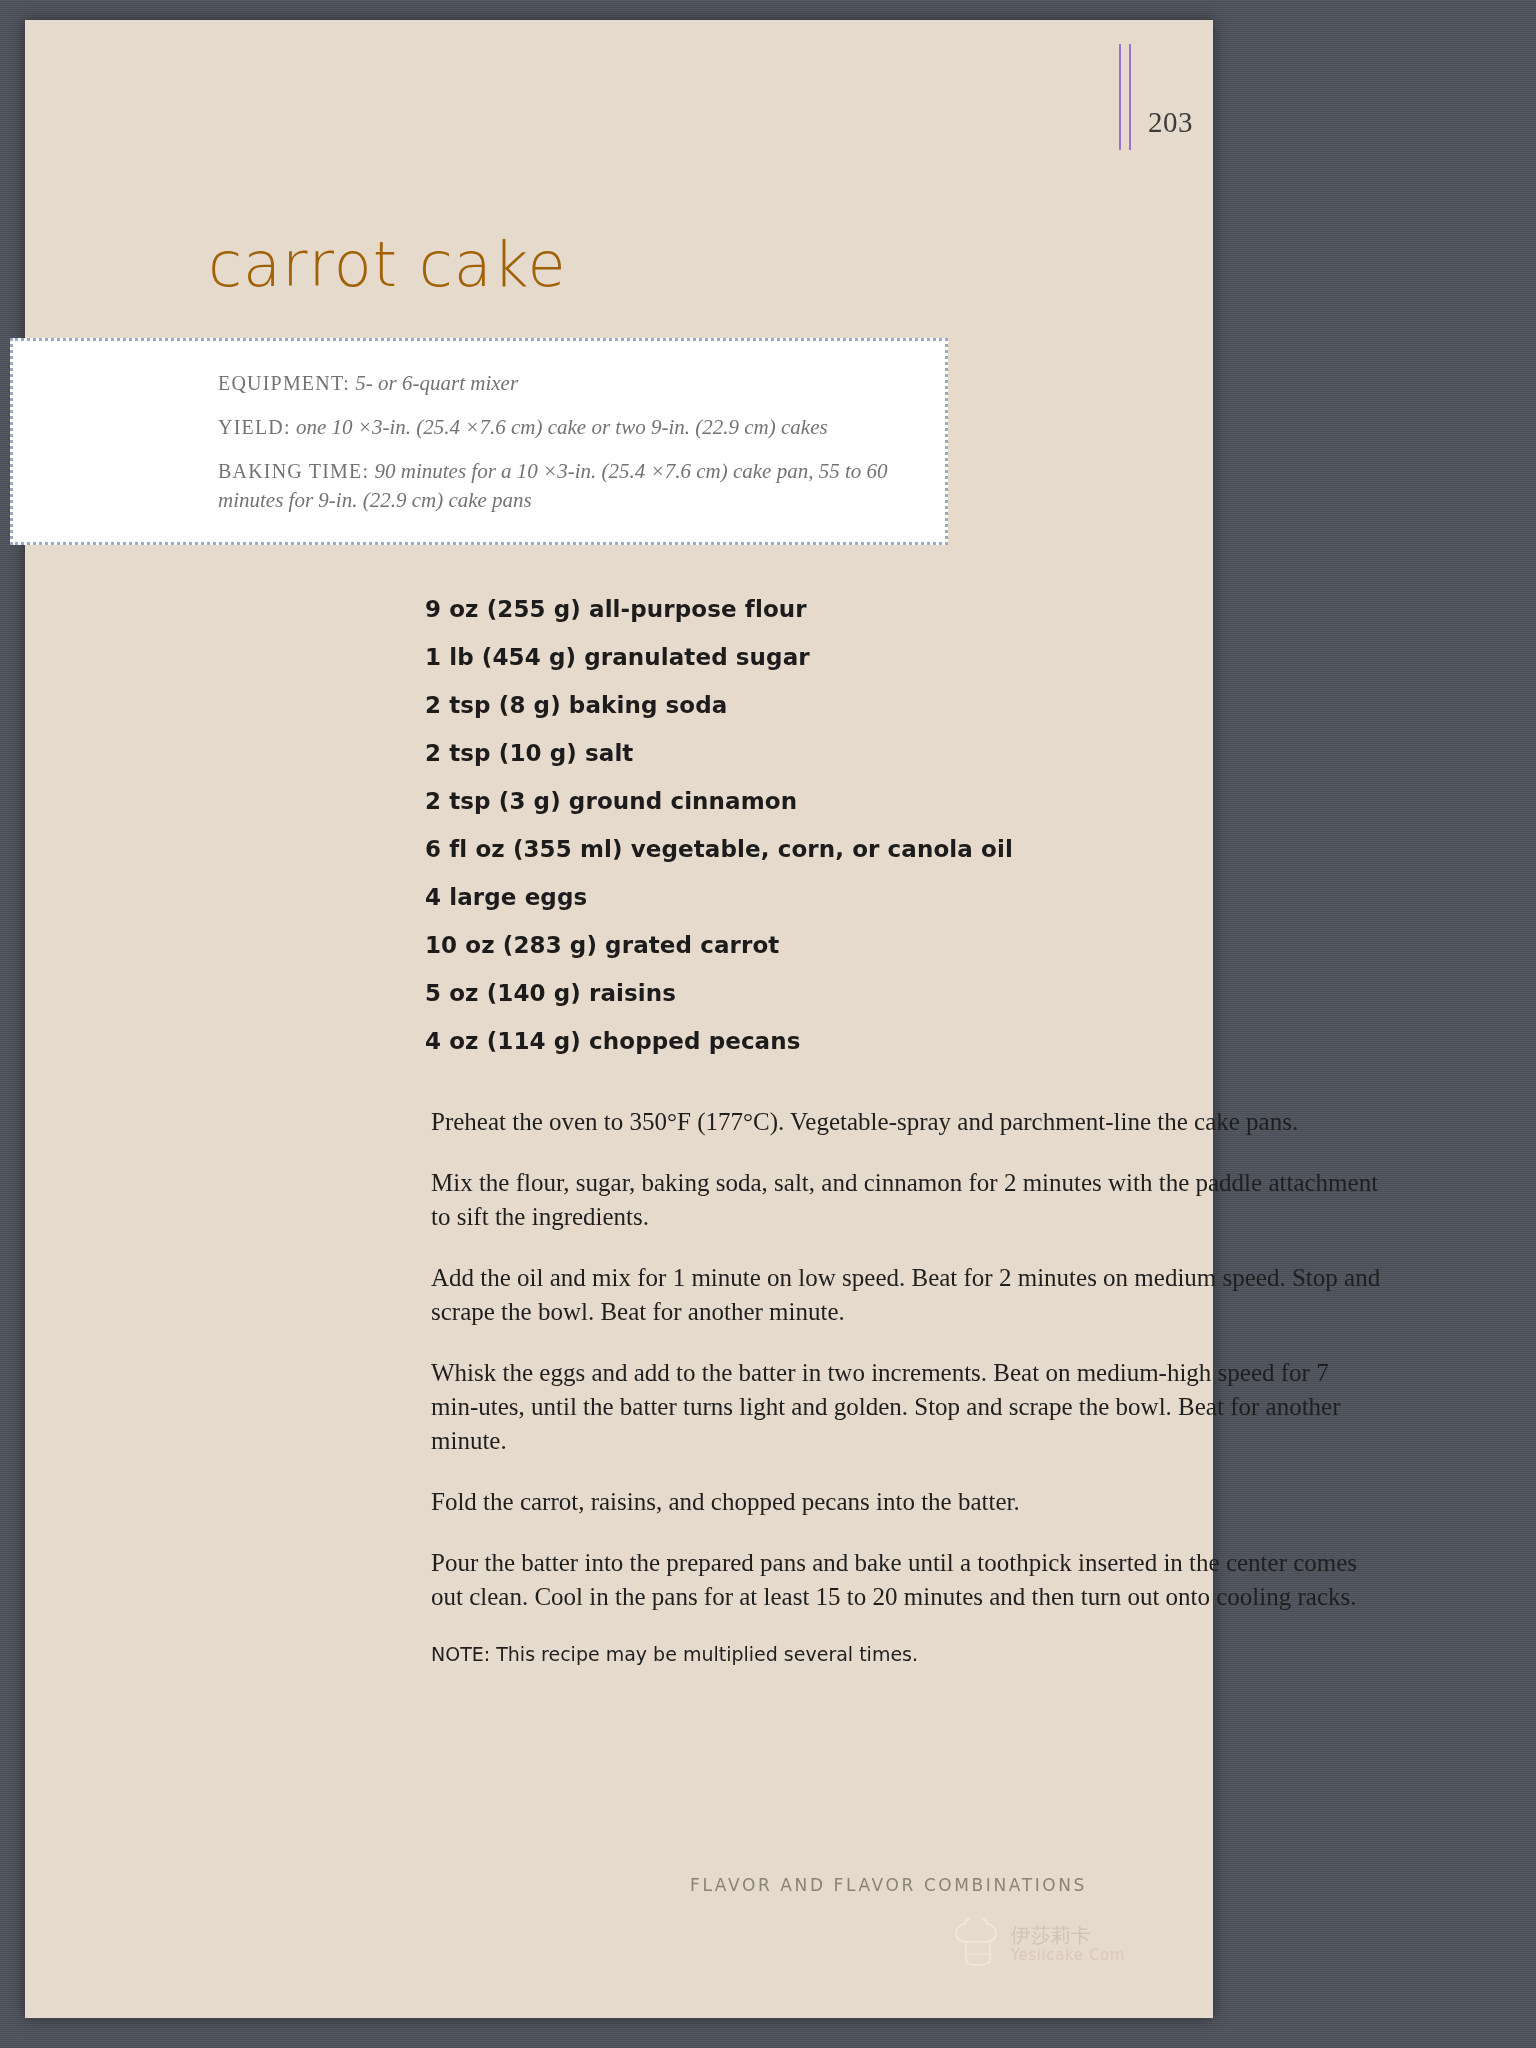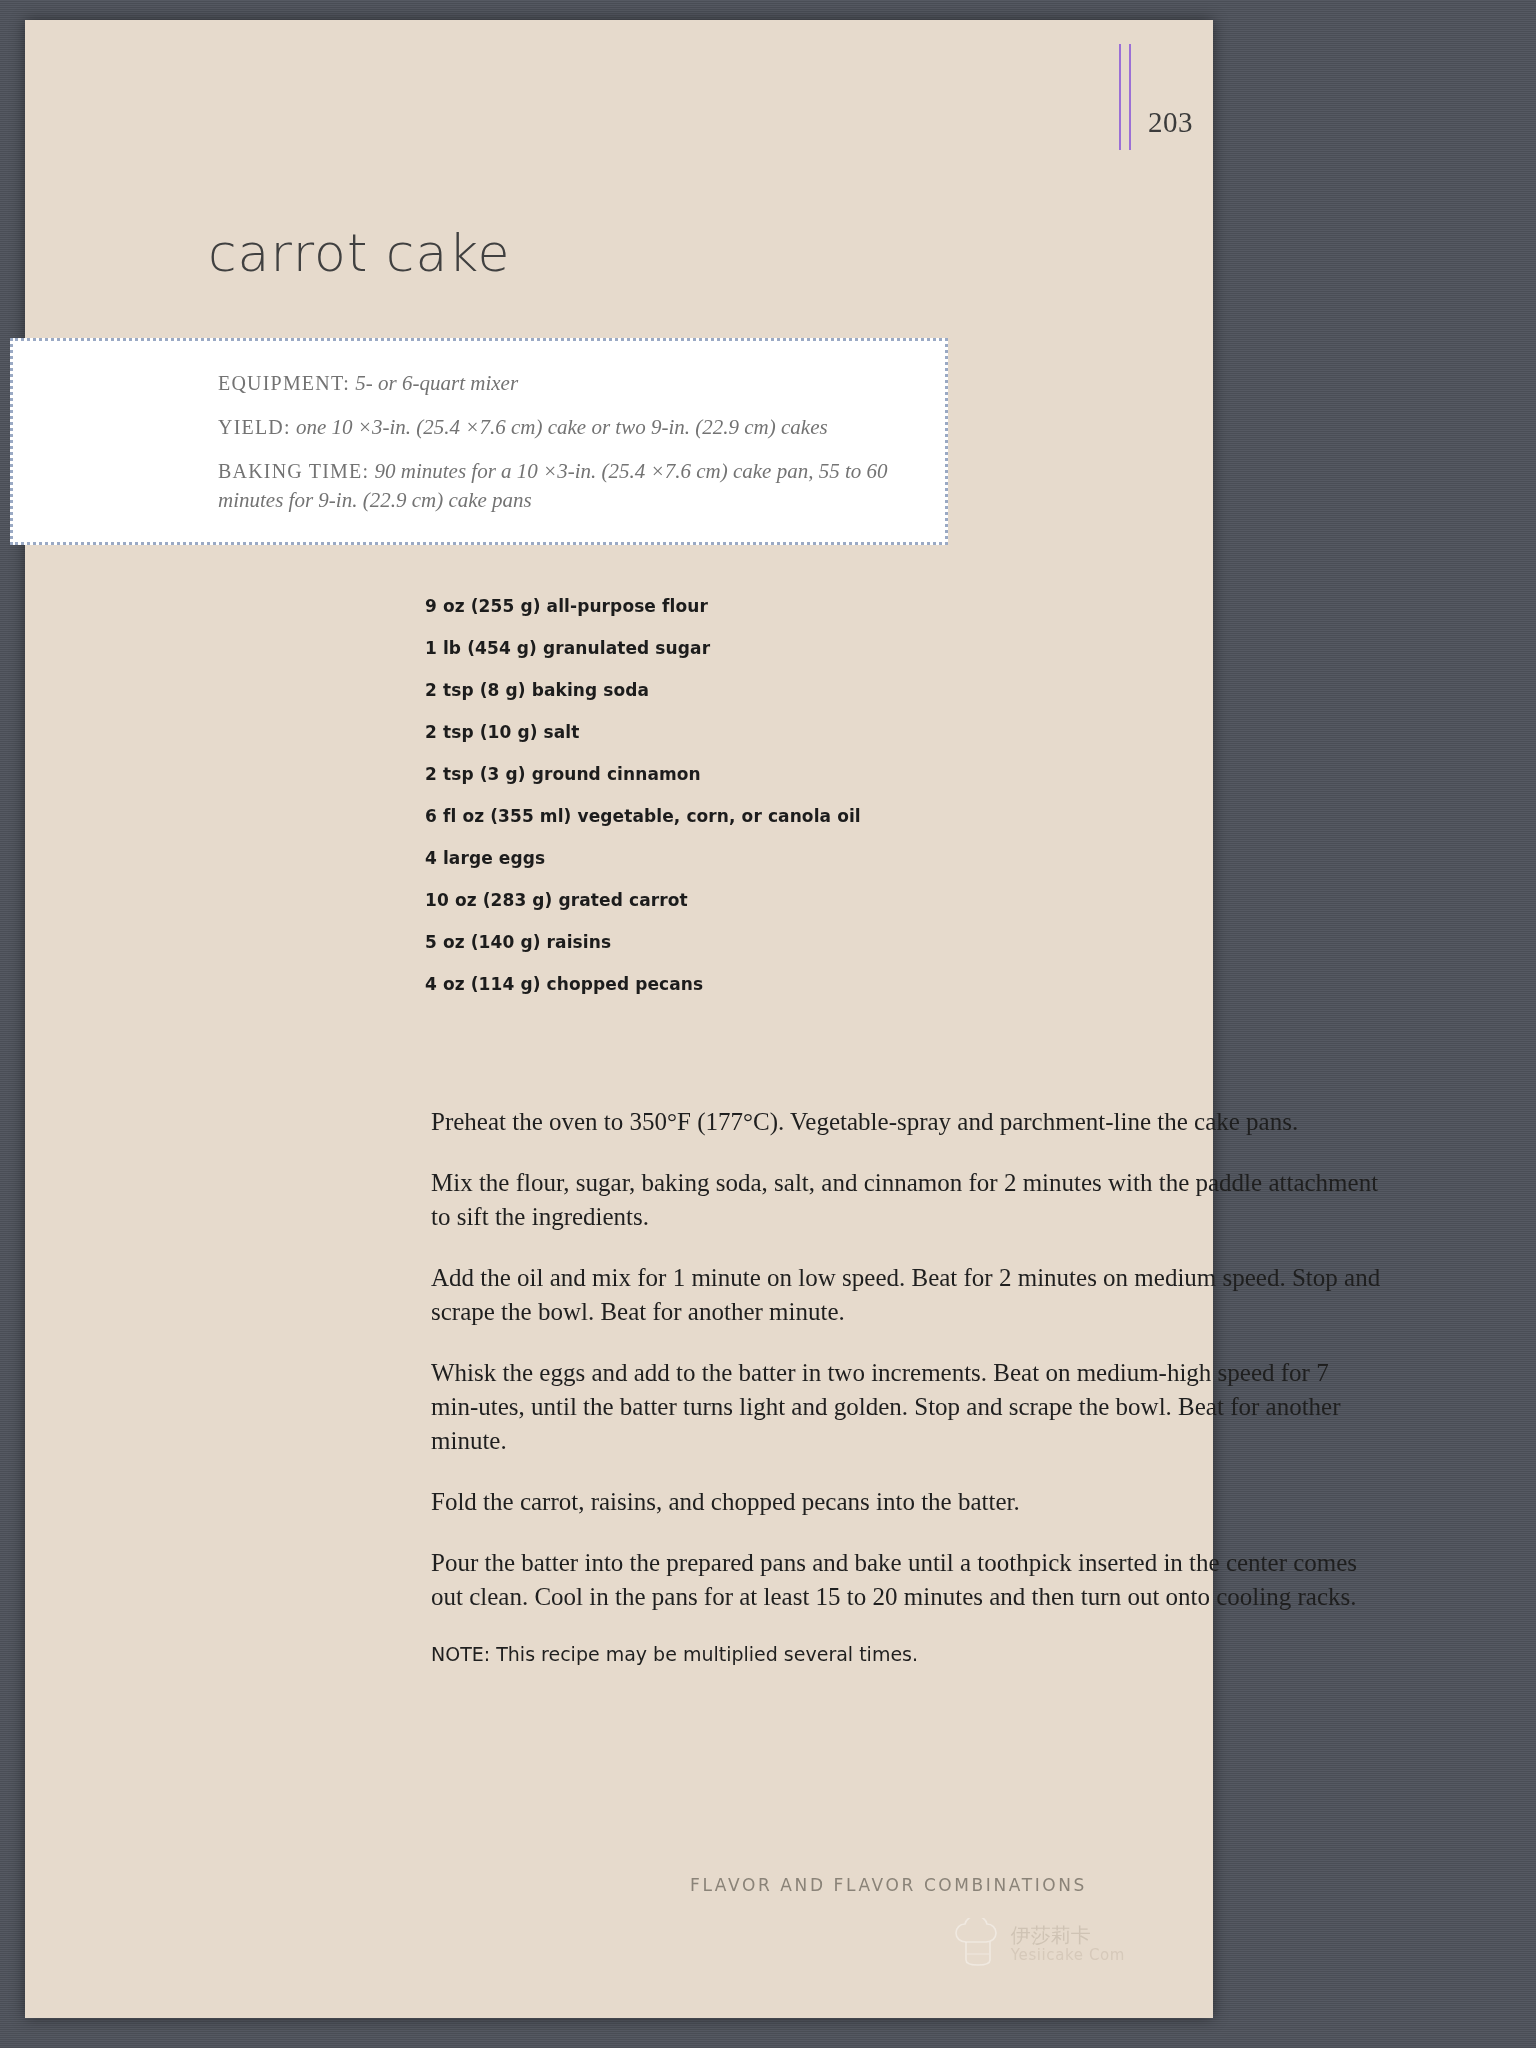--- a/index.html
+++ b/index.html
@@ -60,24 +60,24 @@
     letter-spacing: 0.5px;
   }
 
   
   .recipe-title {
     position: absolute;
     left: 183px;
     top: 172px;
     font-family: "DejaVu Sans", sans-serif;
     font-weight: 300;
-    font-size: 52px;
+    font-size: 62px;
     line-height: 1;
     letter-spacing: 1px;
-    color: #404040;
+    color: #a16207;
   }
 
   
   .specs-box {
     position: absolute;
     left: -15px;
     top: 318px;
     width: 938px;
     background: #ffffff;
     border: 3px dotted #9aa9c4;
@@ -105,21 +105,21 @@
 
   
   .ingredients {
     position: absolute;
     left: 400px;
     top: 578px;
     width: 800px;
   }
   .ingredient {
     font-family: "DejaVu Sans", sans-serif;
-    font-size: 17px;
+    font-size: 23px;
     font-weight: bold;
     color: #1c1c1c;
     line-height: 1;
     margin-bottom: 25px;
     letter-spacing: 0.1px;
   }
 
   
   .method {
     position: absolute;

